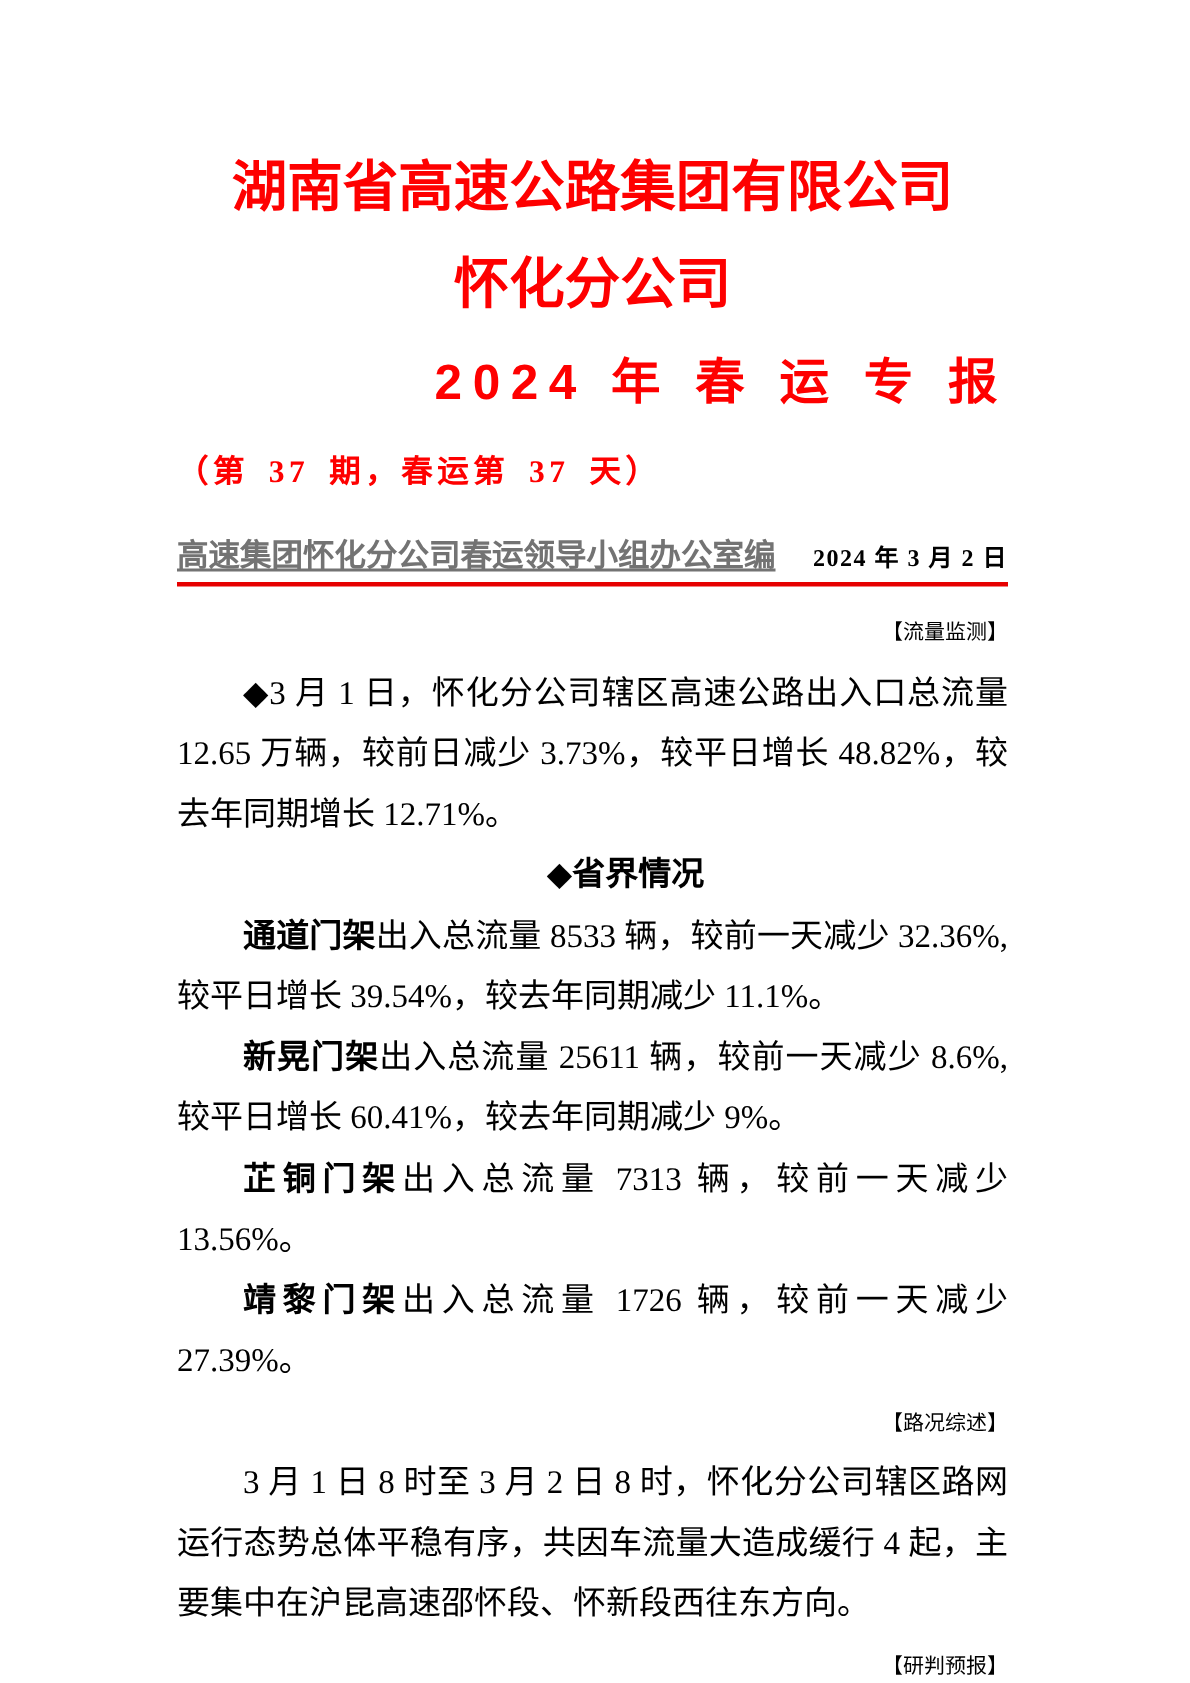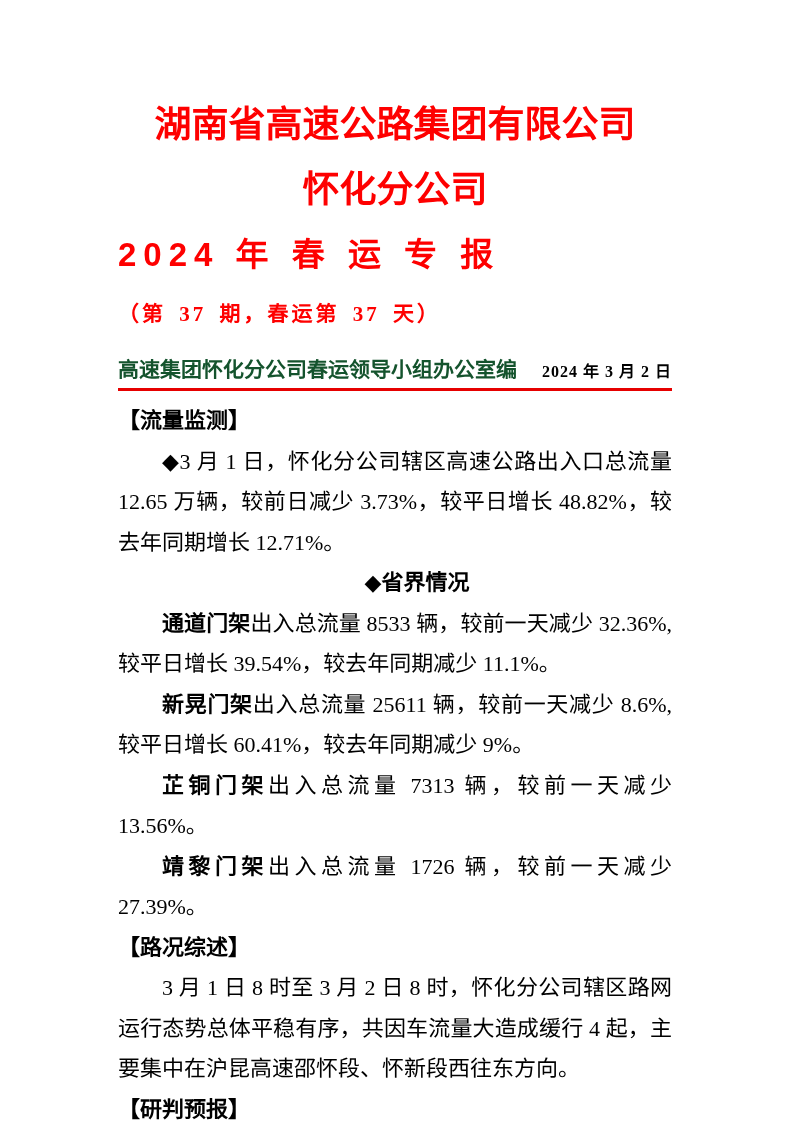--- a/index.html
+++ b/index.html
@@ -31,21 +31,21 @@
     text-align: center;
     margin: 0;
   }
   .title-2 { margin-top: 24px; }
   .title-3 {
     font-family: "Liberation Sans", "DejaVu Sans", sans-serif;
     font-weight: 700;
     font-size: 33px;
     line-height: 37px;
     color: #fe0000;
-    text-align: left;
+    text-align: right;
     letter-spacing: 7px;
     margin: 26px 0 0 0;
   }
   .subtitle {
     font-weight: 700;
     font-size: 21px;
     line-height: 26px;
     color: #fe0000;
     text-align: left;
     letter-spacing: 3px;
@@ -57,39 +57,41 @@
     display: flex;
     justify-content: space-between;
     align-items: baseline;
     margin-top: 26px;
     padding-bottom: 5px;
     border-bottom: 3px solid #e60000;
   }
   .masthead .editor {
     font-weight: 700;
     font-size: 21px;
-    color: #14532d;
+    color: #737373;
+    text-decoration: underline;
   }
   .masthead .date {
     font-weight: 700;
     font-size: 16px;
     color: #000000;
     letter-spacing: 1px;
   }
   
   .body-text {
     margin-top: 10px;
     font-size: 22px;
     line-height: 40.5px;
   }
   .section-heading {
     font-family: "Liberation Sans", "DejaVu Sans", sans-serif;
-    font-weight: 700;
-    font-size: 22px;
+    font-weight: 400;
+    font-size: 14px;
     margin: 0;
+    text-align: right;
   }
   p.para {
     margin: 0;
     text-align: justify;
   }
   p.indent { text-indent: 2em; }
   .sub-heading {
     font-weight: 700;
     margin: 0;
     text-indent: 2em;

